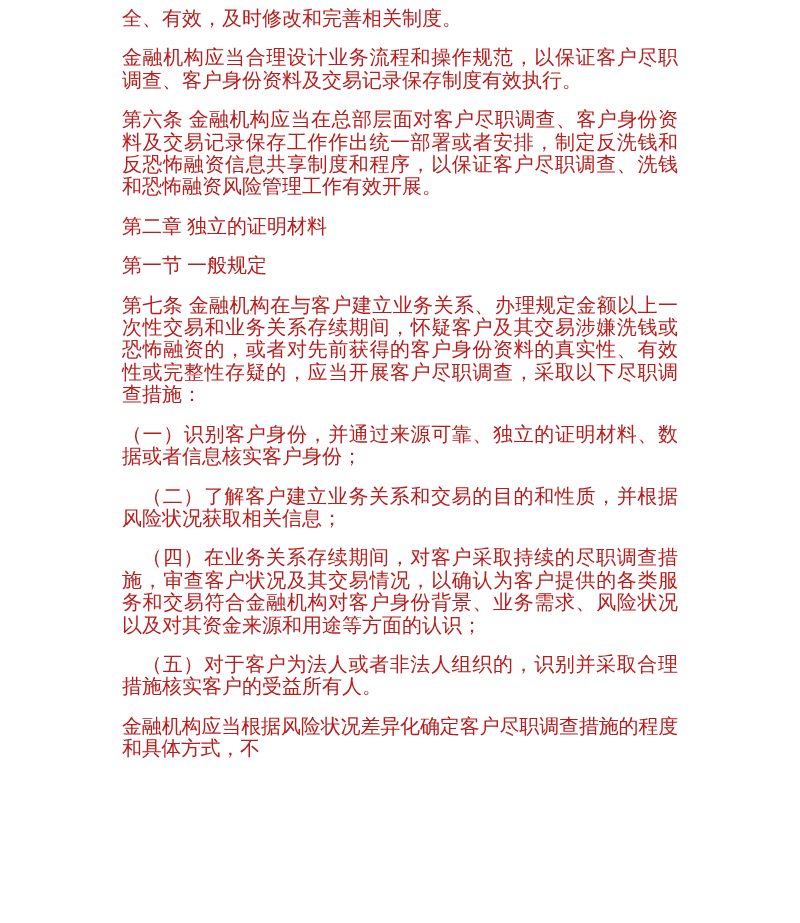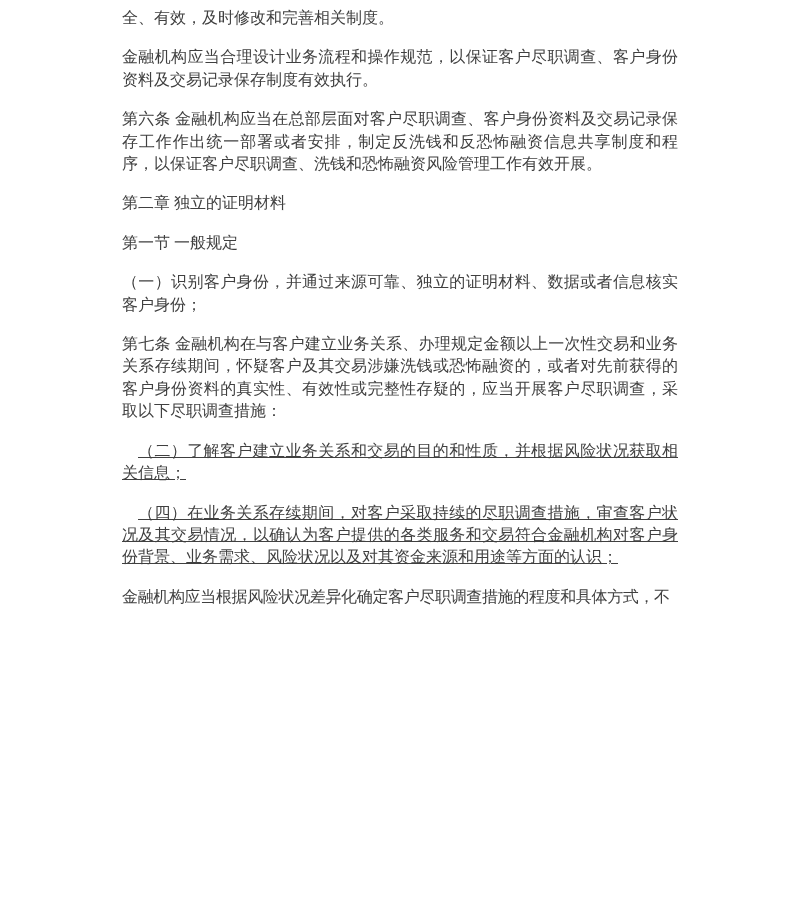--- a/index.html
+++ b/index.html
@@ -17,41 +17,41 @@
   .doc {
     position: absolute;
     left: 122px;
     top: 0;
     width: 556px;
     padding-top: 7px;
     box-sizing: content-box;
   }
   .doc p {
     margin: 0 0 17px 0;
-    font-size: 16px;
+    font-size: 20px;
     line-height: 22.4px;
-    color: #404040;
+    color: #b91c1c;
     text-align: justify;
     word-break: break-all;
   }
   .doc p.indent {
     text-indent: 1em;
-    text-decoration: underline;
   }
   .doc p.tight {
     letter-spacing: -0.35px;
   }
 </style>
 </head>
 <body>
 
 <div class="doc">
   <p>全、有效，及时修改和完善相关制度。</p>
   <p>金融机构应当合理设计业务流程和操作规范，以保证客户尽职调查、客户身份资料及交易记录保存制度有效执行。</p>
   <p>第六条 金融机构应当在总部层面对客户尽职调查、客户身份资料及交易记录保存工作作出统一部署或者安排，制定反洗钱和反恐怖融资信息共享制度和程序，以保证客户尽职调查、洗钱和恐怖融资风险管理工作有效开展。</p>
   <p>第二章 独立的证明材料</p>
   <p>第一节 一般规定</p>
+  <p>第七条 金融机构在与客户建立业务关系、办理规定金额以上一次性交易和业务关系存续期间，怀疑客户及其交易涉嫌洗钱或恐怖融资的，或者对先前获得的客户身份资料的真实性、有效性或完整性存疑的，应当开展客户尽职调查，采取以下尽职调查措施：</p>
   <p>（一）识别客户身份，并通过来源可靠、独立的证明材料、数据或者信息核实客户身份；</p>
-  <p>第七条 金融机构在与客户建立业务关系、办理规定金额以上一次性交易和业务关系存续期间，怀疑客户及其交易涉嫌洗钱或恐怖融资的，或者对先前获得的客户身份资料的真实性、有效性或完整性存疑的，应当开展客户尽职调查，采取以下尽职调查措施：</p>
   <p class="indent">（二）了解客户建立业务关系和交易的目的和性质，并根据风险状况获取相关信息；</p>
   <p class="indent">（四）在业务关系存续期间，对客户采取持续的尽职调查措施，审查客户状况及其交易情况，以确认为客户提供的各类服务和交易符合金融机构对客户身份背景、业务需求、风险状况以及对其资金来源和用途等方面的认识；</p>
+  <p class="indent">（五）对于客户为法人或者非法人组织的，识别并采取合理措施核实客户的受益所有人。</p>
   <p class="tight">金融机构应当根据风险状况差异化确定客户尽职调查措施的程度和具体方式，不</p>
 </div>
 
 </body></html>

